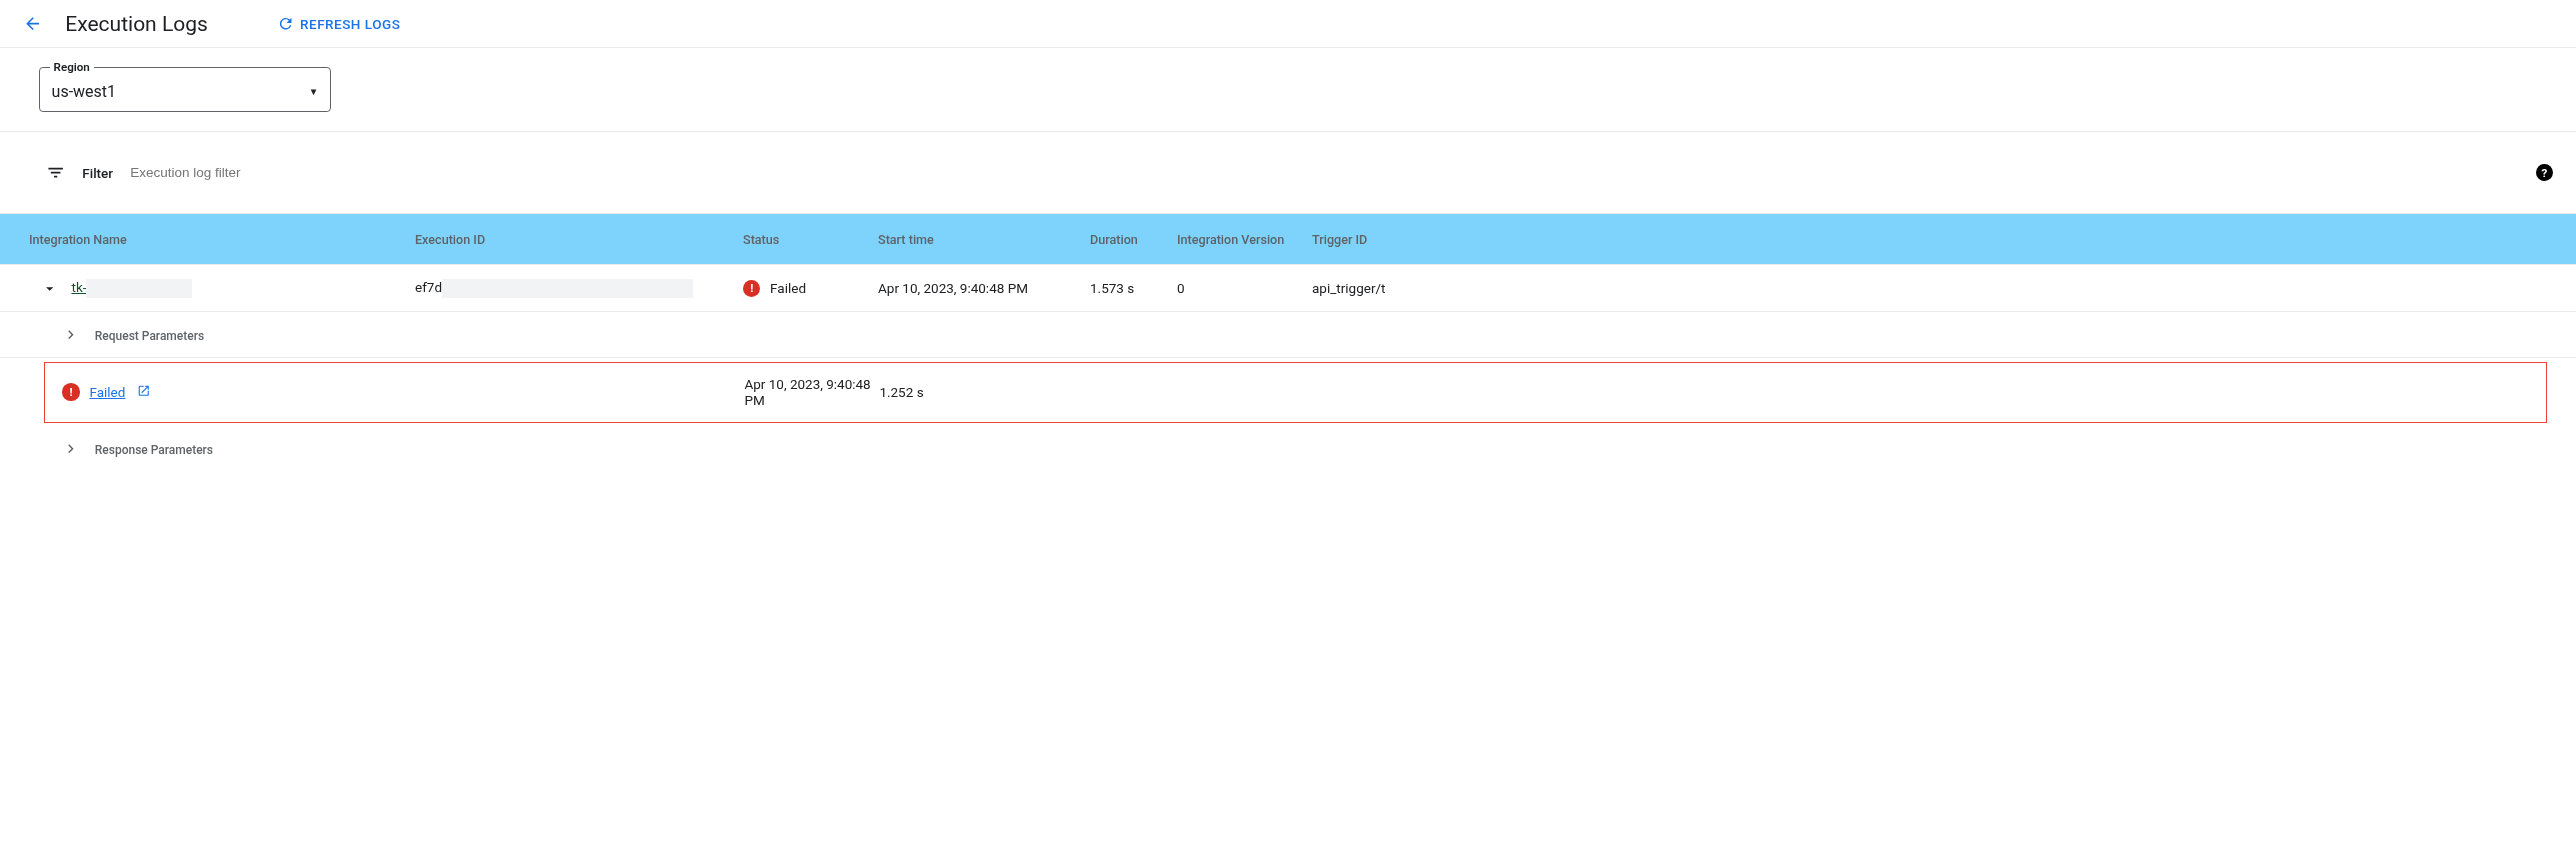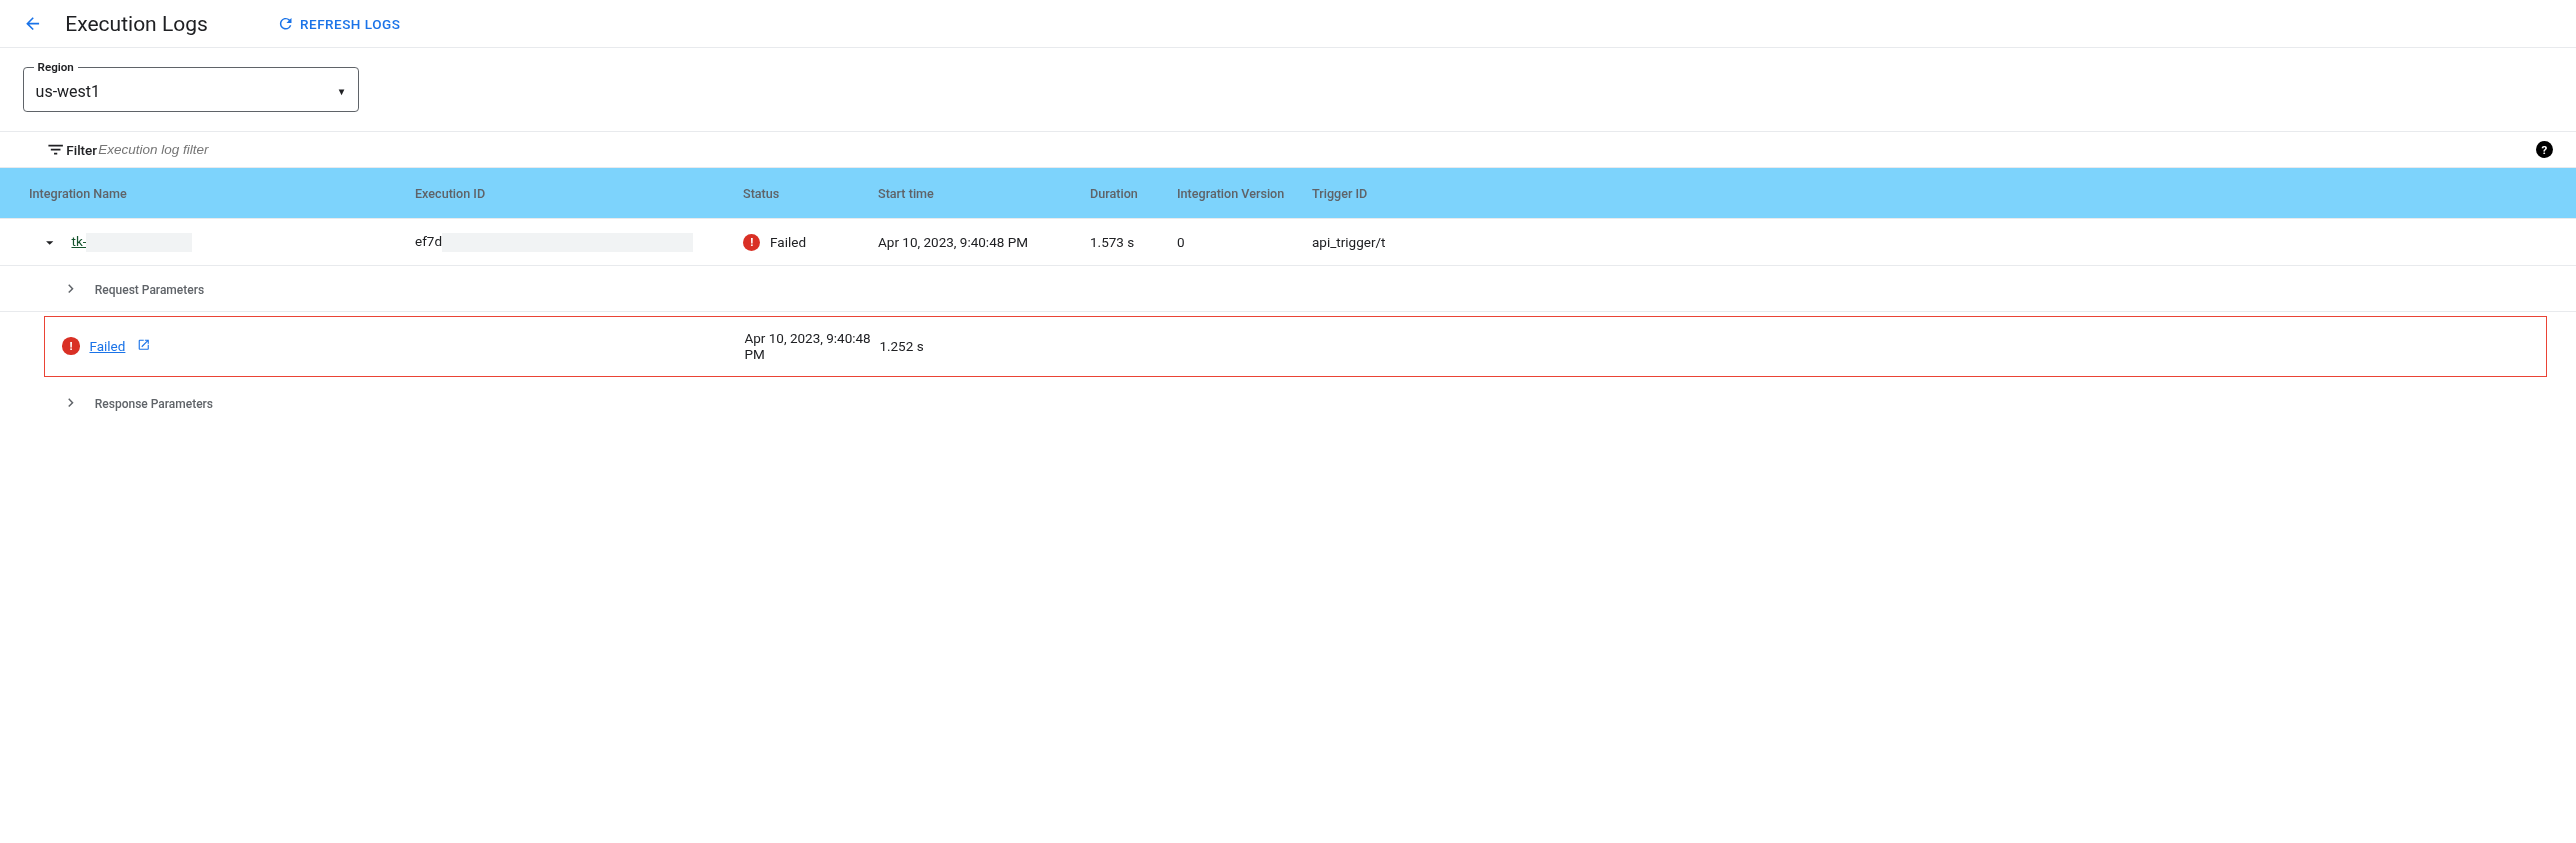--- a/index.html
+++ b/index.html
@@ -40,28 +40,29 @@
       font-weight: 500;
       cursor: pointer;
       letter-spacing: 0.5px;
       margin-left: 46px;
     }
     .region-section {
       padding: 19.3px 23px 0 23px;
     }
     .region-select {
       position: relative;
-      width: 336px;
+      width: 292px;
       border: 1px solid #5f6368;
       border-radius: 3.9px;
       padding: 13.5px 11.6px 9.7px 11.6px;
       cursor: pointer;
       display: flex;
       justify-content: space-between;
       align-items: center;
+      margin-left: 16px;
     }
     .region-label {
       position: absolute;
       top: -8.7px;
       left: 9.7px;
       background: #fff;
       padding: 0 3.9px;
       font-size: 11.6px;
       font-weight: 600;
       color: #202124;
@@ -69,41 +70,40 @@
     .region-value {
       font-size: 16px;
       color: #202124;
     }
     .dropdown-caret {
       font-size: 9.7px;
     }
     .filter-bar {
       display: flex;
       align-items: center;
-      padding: 8px 46px;
+      padding: 31px 46px;
       margin-top: 19.3px;
       border-top: 1px solid #e8eaed;
-      gap: 1px;
+      gap: 17px;
       position: relative;
     }
     .filter-icon {
       display: flex;
       align-items: center;
     }
     .filter-label {
       font-weight: 500;
       color: #202124;
     }
     .filter-input {
       border: none;
       outline: none;
       font-size: 13.5px;
       color: #5f6368;
       flex: 1;
-      font-style: italic;
     }
     .help-icon {
       position: absolute;
       right: 23px;
       width: 17.4px;
       height: 17.4px;
       background: #000;
       color: #fff;
       border-radius: 50%;
       display: flex;

